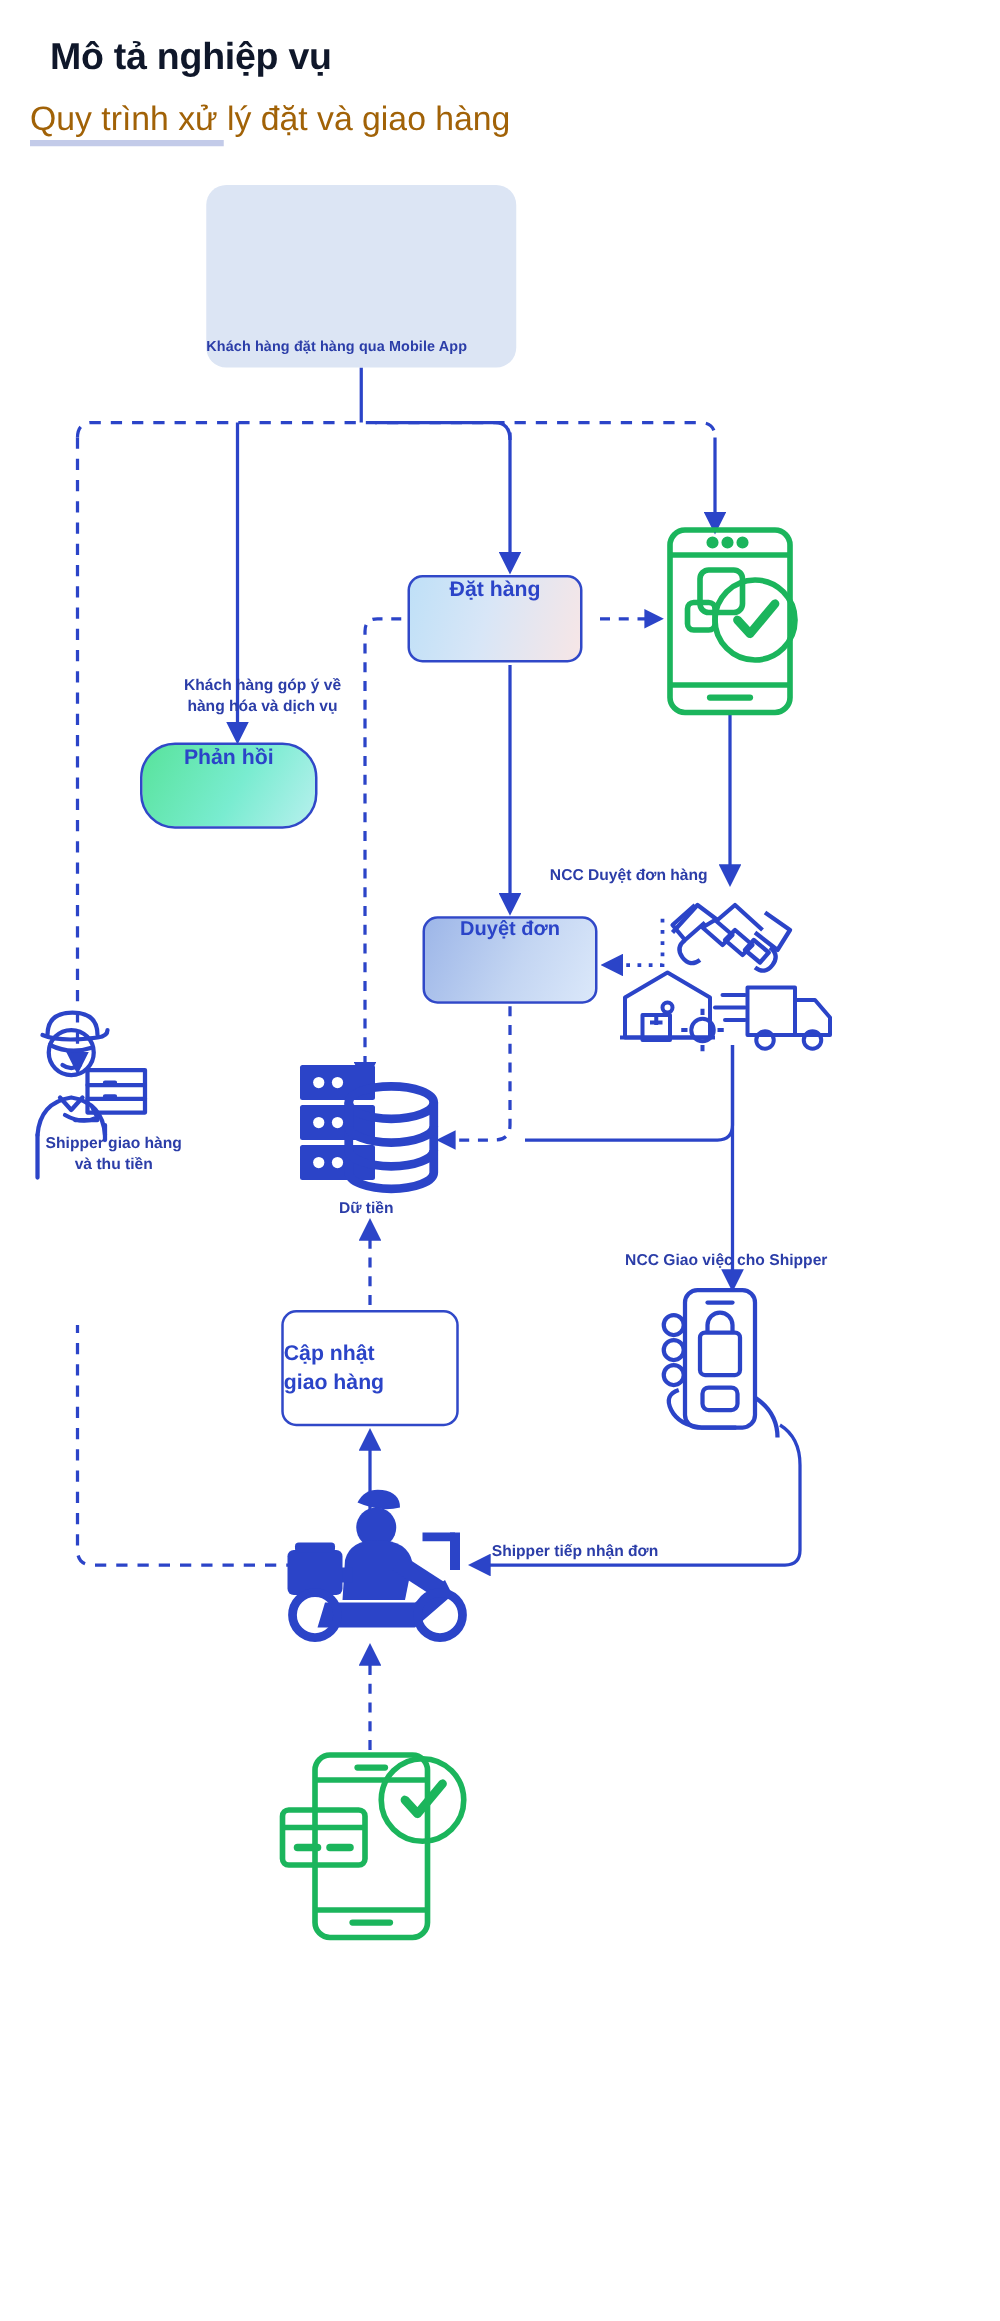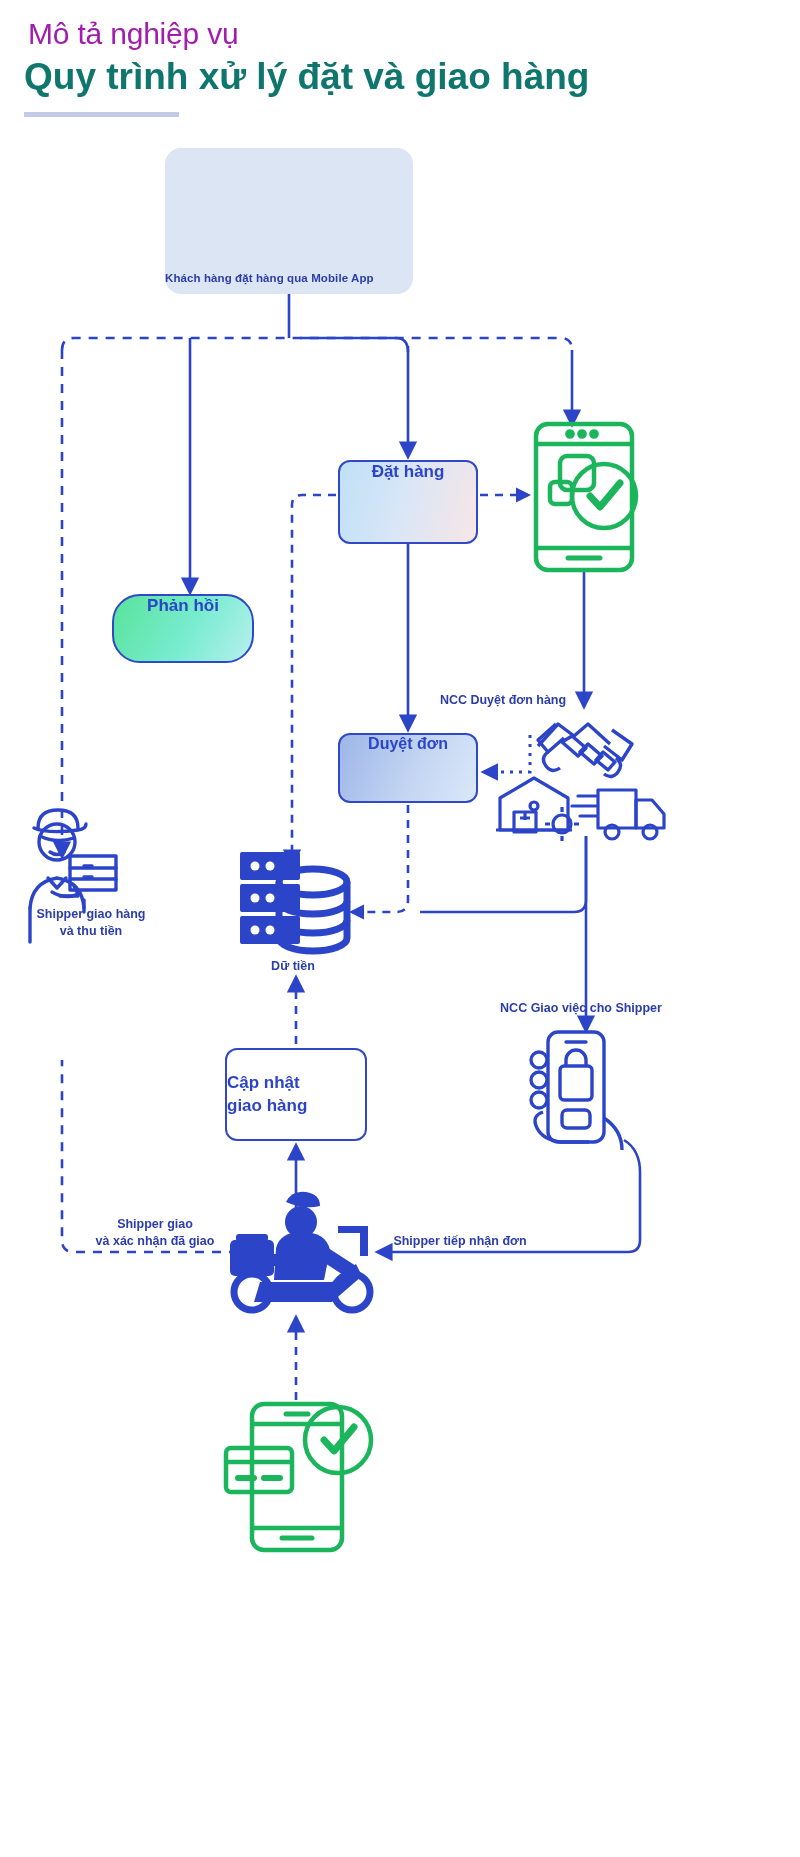--- a/index.html
+++ b/index.html
@@ -7,44 +7,44 @@
   body{
     width:800px;height:1857px;position:relative;background:#ffffff;
     font-family:"Liberation Sans","DejaVu Sans",sans-serif;
     color:#2b3da8;overflow:hidden;
   }
   #canvas{position:absolute;inset:0;width:800px;height:1857px;}
 
   
   .header{position:absolute;left:24px;top:12px;width:740px;}
   .h-title{
-    font-size:30px;font-weight:normal;color:#a21caf;letter-spacing:-0.2px;
-    line-height:1.18;margin:4px;
+    font-size:30px;font-weight:bold;color:#0f172a;letter-spacing:-0.2px;
+    line-height:1.18;margin:16px;
   }
   .h-sub{
-    font-size:37px;font-weight:700;color:#0f766e;line-height:1.2;margin:4px 0 0 0;
+    font-size:27px;font-weight:400;color:#a16207;line-height:1.2;margin:4px 0 0 0;
   }
   .h-rule{position:absolute;left:24px;top:112px;width:155px;height:5px;background:#c3cbe9;}
 
   
   .svglayer{position:absolute;left:0;top:0;width:800px;height:1857px;pointer-events:none;}
 
   
   .node{position:absolute;box-sizing:border-box;display:flex;align-items:flex-start;
         justify-content:center;text-align:center;font-weight:bold;color:#2b44c8;}
 
   .card-top{
     left:165px;top:148px;width:248px;height:146px;border-radius:16px;
     background:#dce5f4;flex-direction:column;justify-content:flex-end;padding-bottom:10px;
   }
   .card-top .cap{font-size:11.5px;font-weight:bold;letter-spacing:.1px;color:#2b3da8;}
 
   .box{border:2px solid #3048c8;border-radius:12px;}
   .box-dathang{
-    left:338px;top:460px;width:140px;height:84px;font-size:17px;
+    left:326px;top:460px;width:140px;height:70px;font-size:17px;
     background:linear-gradient(105deg,#bfe0f7 0%,#d8e6f7 45%,#f7e6e6 100%);
   }
   .box-phanhoi{
     left:112px;top:594px;width:142px;height:69px;font-size:17px;
     background:linear-gradient(120deg,#58e39b 0%,#79ecd0 55%,#b7f0ee 100%);
     border-radius:28px;
   }
   .box-duyetdon{
     left:338px;top:733px;width:140px;height:70px;font-size:16px;
     background:linear-gradient(115deg,#9db6e8 0%,#c3d5f2 55%,#dbe8fa 100%);
@@ -289,28 +289,28 @@
 
   <div class="node box box-duyetdon">
     <span>Duyệt đơn</span>
   </div>
 
   <div class="node box box-capnhat">
     <span>Cập nhật</span>
     <span>giao hàng</span>
   </div>
 
+  <div class="lab lab-gopy">Khách hàng góp ý  về
+hàng hóa và dịch vụ</div>
 
   <div class="lab lab-nccduyet">NCC Duyệt đơn hàng</div>
 
   <div class="lab lab-shippergiao">Shipper giao hàng
 và thu tiền</div>
 
   <div class="lab lab-dulieu">Dữ tiền</div>
 
   <div class="lab lab-nccgiaoviec">NCC Giao việc cho Shipper</div>
 
-  <div class="lab lab-shippergiaoxn">Shipper giao
-và xác nhận đã giao</div>
 
   <div class="lab lab-shippertiepnhan">Shipper tiếp nhận đơn</div>
 
 </div>
 
 </body></html>

